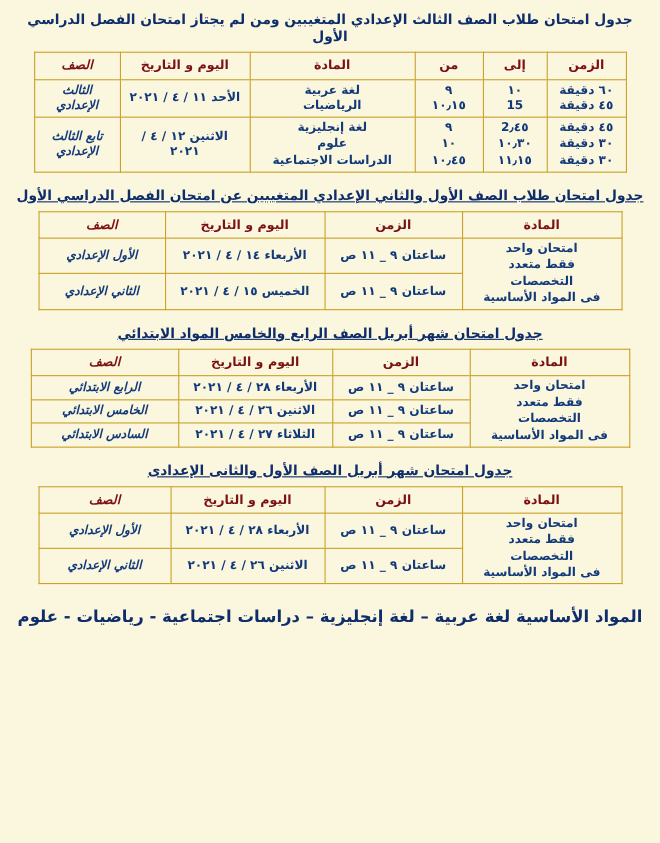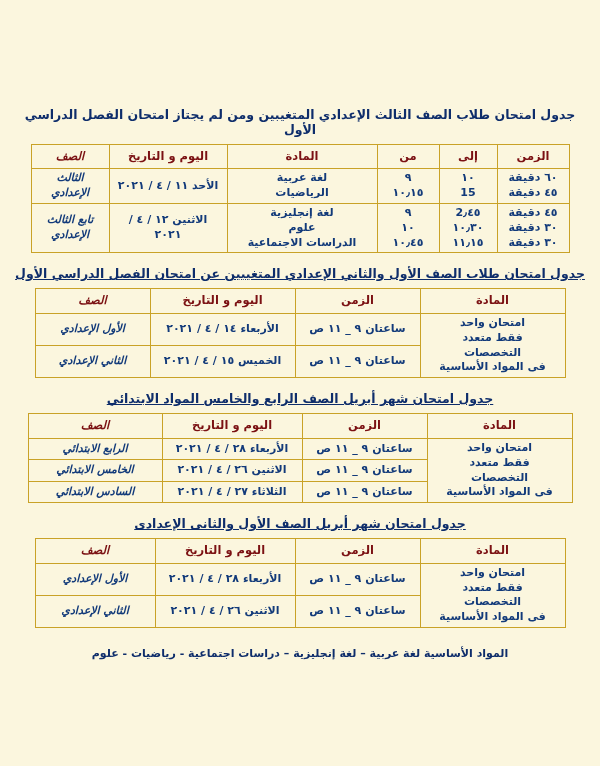--- a/index.html
+++ b/index.html
@@ -15,21 +15,20 @@
     overflow: hidden;
   }
   .page {
     width: 600px;
     height: 766px;
     box-sizing: border-box;
     padding: 10px 14px 6px 14px;
     display: flex;
     flex-direction: column;
     align-items: center;
-    justify-content: center;
   }
   .section-title {
     width: 100%;
     text-align: center;
     font-size: 12.5px;
     font-weight: bold;
     color: #0e2d6b;
     letter-spacing: 0px;
     margin: 0 0 7px 0;
     line-height: 1.2;
@@ -96,21 +95,21 @@
 
   .subject-cell {
     font-size: 10.5px;
     line-height: 1.45;
     text-align: center;
   }
   .footer {
     margin-top: 14px;
     width: 100%;
     text-align: center;
-    font-size: 11px;
+    font-size: 15px;
     font-weight: bold;
     color: #0e2d6b;
     line-height: 1.75;
   }
   .footer div { display: block; }
 </style>
 </head>
 <body>
 
 <div class="page">

